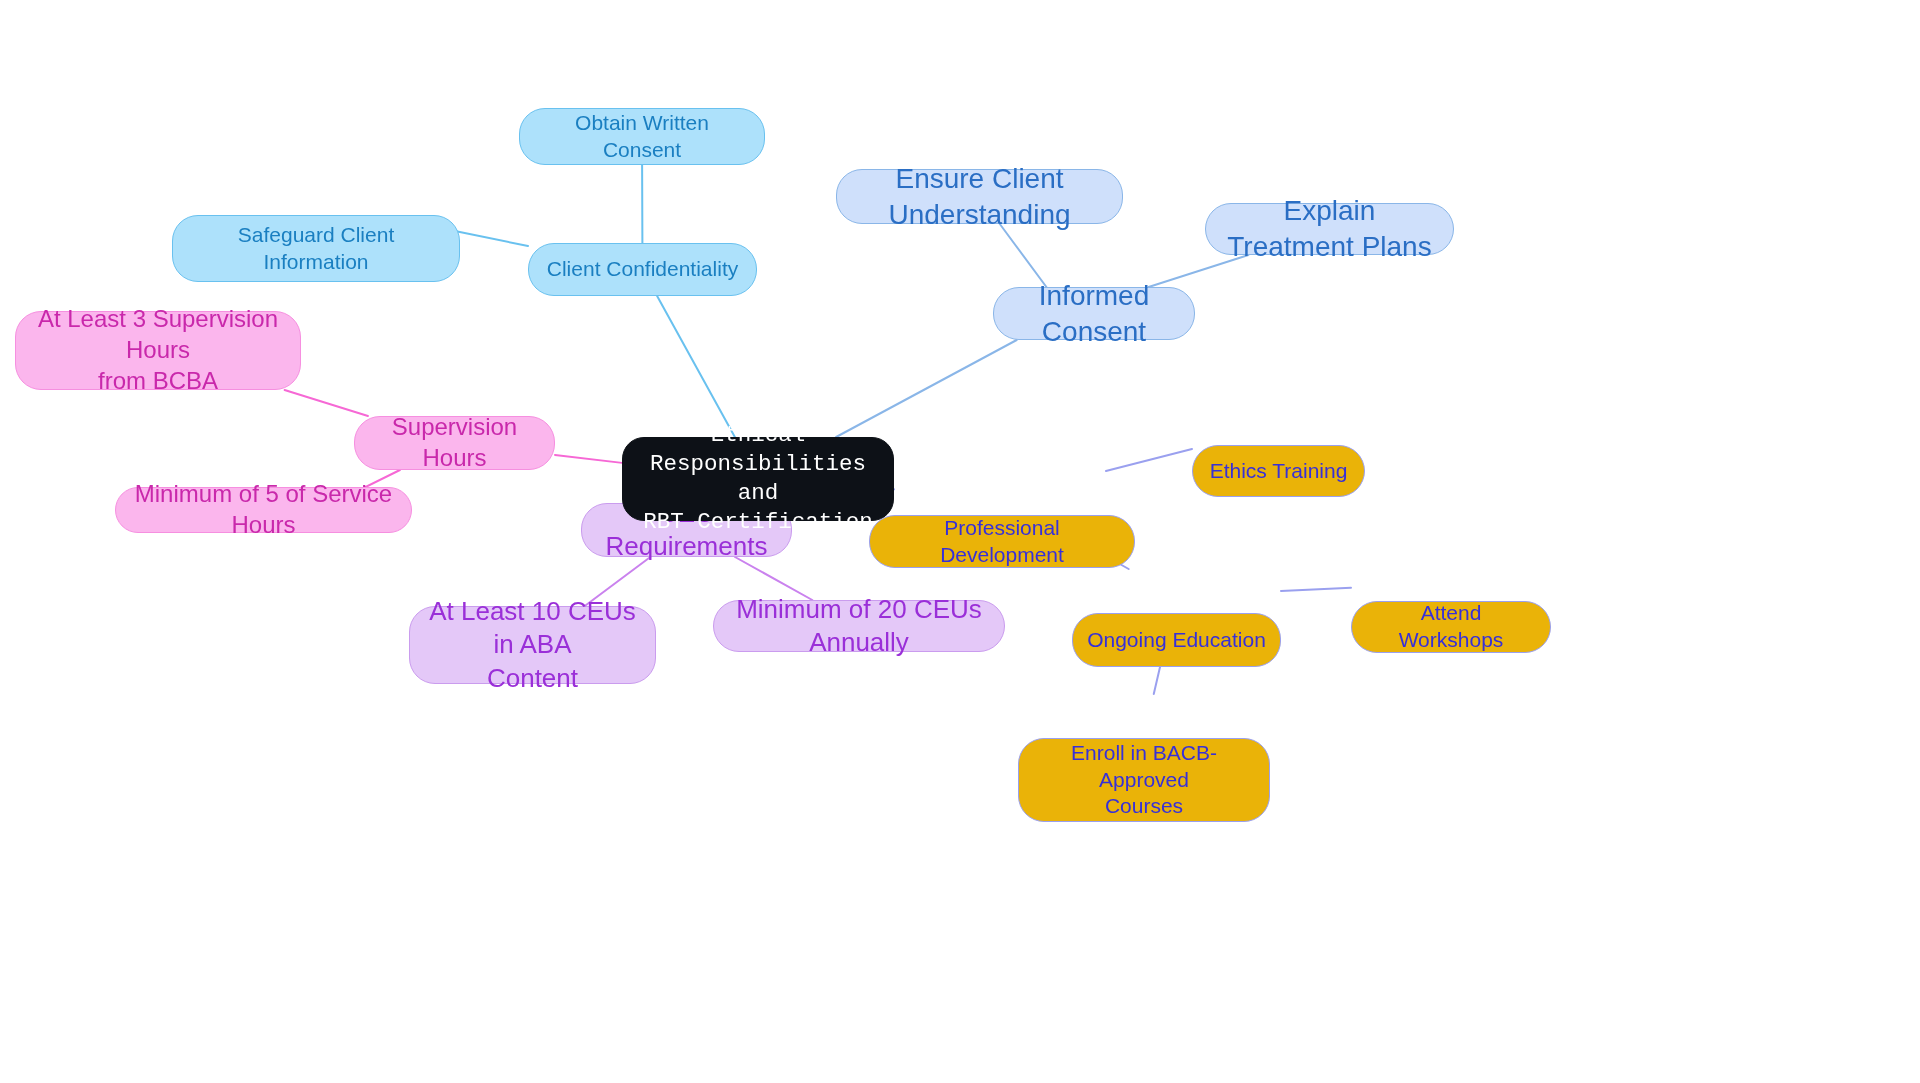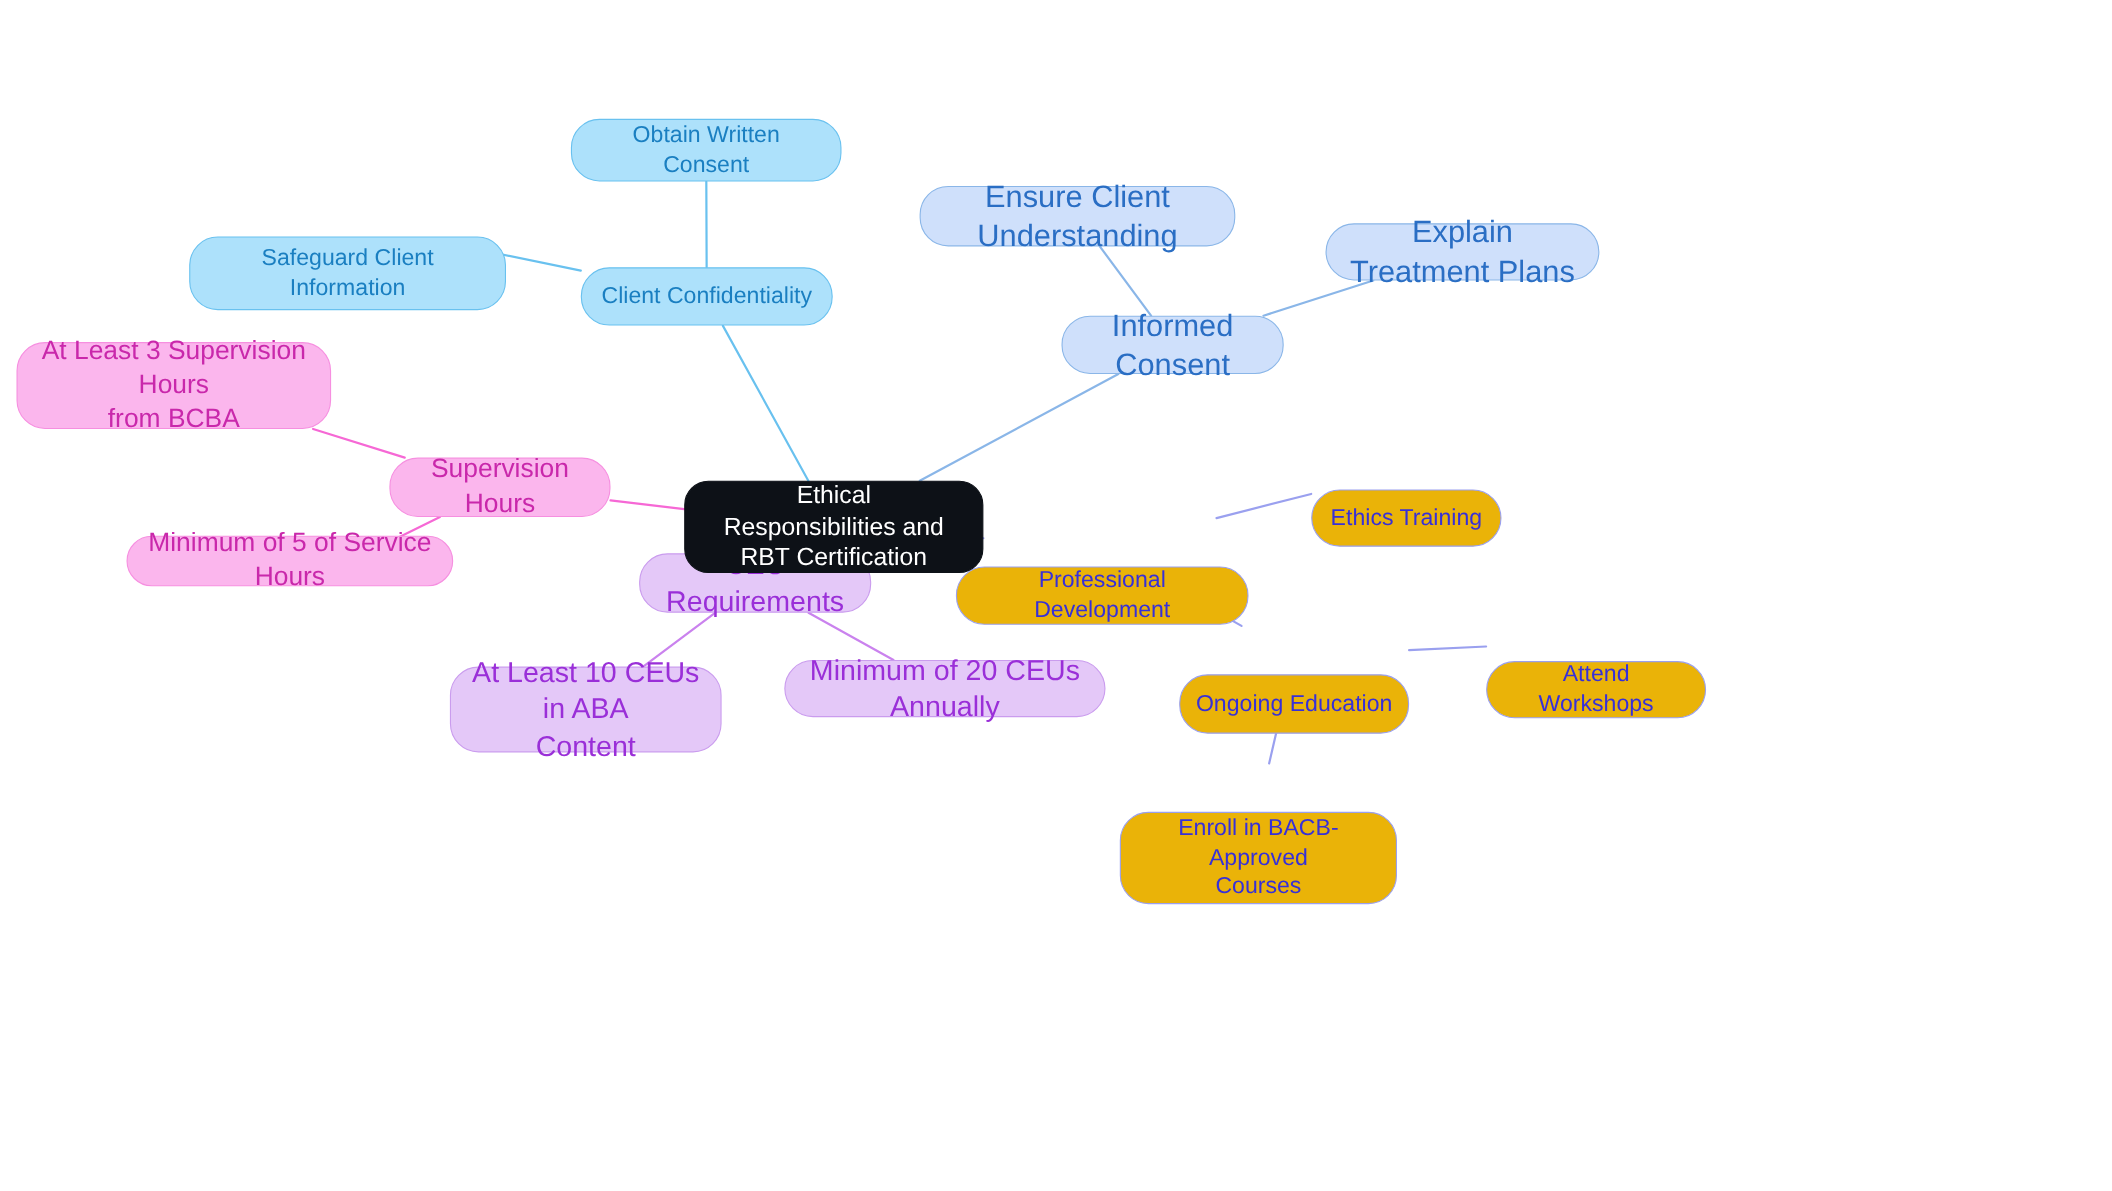--- a/index.html
+++ b/index.html
@@ -38,20 +38,21 @@
     white-space: pre-line;
   }
   .node.root {
     border-radius: 22px;
     border-color: #0d1117;
     background: #0d1117;
     color: #ffffff;
     font-size: 22.5px;
     z-index: 8;
     padding: 6px 20px;
+    font-family: Liberation Mono, monospace;
   }
   .node.sky {
     background: #ade1fb;
     border-color: #69c1ef;
     color: #1a7fc1;
     font-size: 21px;
   }
   .node.periwinkle {
     background: #cfe0fb;
     border-color: #8ab6e8;
@@ -100,21 +101,21 @@
       <line x1="699.1176470588235" y1="521" x2="724.3529411764706" y2="503" stroke="#ca82ee" stroke-width="2" stroke-linecap="round"></line>
       <line x1="650.3434782608696" y1="557" x2="584.7260869565217" y2="606" stroke="#ca82ee" stroke-width="2" stroke-linecap="round"></line>
       <line x1="735.015625" y1="557" x2="812.28125" y2="600" stroke="#ca82ee" stroke-width="2" stroke-linecap="round"></line>
     </svg>
   <div id="nodes">
       <div class="node root" style="left: 622px; top: 437px; width: 272px; height: 84px;">Ethical Responsibilities and
 RBT Certification</div>
       <div class="node sky" style="left: 528px; top: 243px; width: 229px; height: 53px;">Client Confidentiality</div>
       <div class="node sky" style="left: 519px; top: 108px; width: 246px; height: 57px;">Obtain Written Consent</div>
       <div class="node sky" style="left: 172px; top: 175px; width: 288px; height: 67px; margin-top: 40px;">Safeguard Client Information</div>
-      <div class="node periwinkle" style="left: 965px; top: 287px; width: 202px; height: 53px;">Informed Consent</div>
+      <div class="node periwinkle" style="left: 993px; top: 287px; width: 202px; height: 53px;">Informed Consent</div>
       <div class="node periwinkle" style="left: 836px; top: 169px; width: 287px; height: 55px;">Ensure Client Understanding</div>
       <div class="node periwinkle" style="left: 1205px; top: 203px; width: 249px; height: 52px;">Explain Treatment Plans</div>
       <div class="node indigo" style="left: 869px; top: 471px; width: 266px; height: 53px; text-align: center;">Professional Development</div>
       <div class="node indigo" style="left: 1192px; top: 401px; width: 173px; height: 52px;">Ethics Training</div>
       <div class="node indigo" style="left: 1072px; top: 569px; width: 209px; height: 54px;">Ongoing Education</div>
       <div class="node indigo" style="left: 1351px; top: 557px; width: 200px; height: 52px;">Attend Workshops</div>
       <div class="node indigo" style="left: 1018px; top: 694px; width: 252px; height: 84px;">Enroll in BACB-Approved
 Courses</div>
       <div class="node pink" style="left: 354px; top: 416px; width: 201px; height: 54px;">Supervision Hours</div>
       <div class="node pink" style="left: 15px; top: 311px; width: 286px; height: 79px;">At Least 3 Supervision Hours

